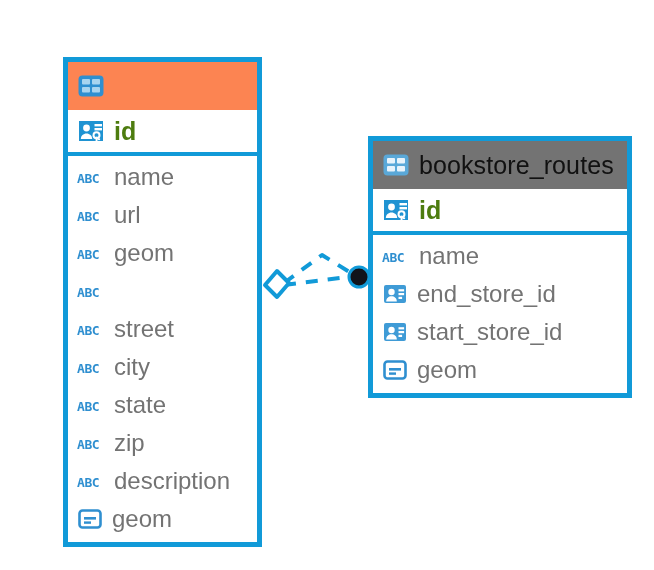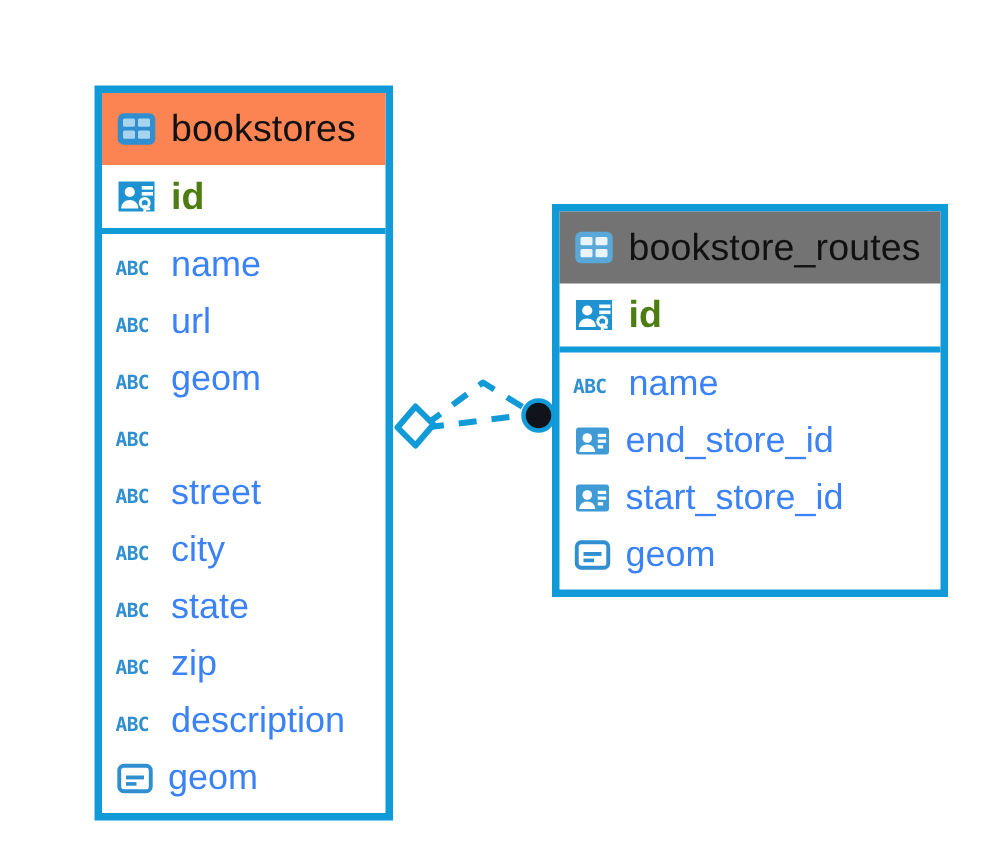--- a/index.html
+++ b/index.html
@@ -41,21 +41,21 @@
     border-bottom:4px solid var(--edge,#119ad8);
     border-top:4px solid var(--edge,#119ad8);
     font-size:25px;font-weight:bold;color:#4d7c0f;
   }
   .field-list{padding:2px 0 4px 0;}
   .field-row{
     display:flex;align-items:center;gap:9px;
     height:38px;
     padding:0 9px;
     box-sizing:border-box;
-    font-size:24px;color:#3b82f6;
+    font-size:24px;color:#737373;
     white-space:nowrap;
   }
   .field-label{line-height:1;}
 
   
   .icon{flex:0 0 auto;display:block;}
   .ico28{width:28px;height:26px;}
   .ico26{width:26px;height:26px;}
   .ico-abc{width:28px;height:26px;}
 
@@ -82,21 +82,20 @@
 
   <div class="entity" style="left:63px;top:57px;width:199px;">
     <div class="entity-header orange">
       <svg class="icon ico28" viewBox="0 0 28 26">
         <rect x="1.5" y="2.5" width="25" height="21" rx="4" fill="#2f8fd0"></rect>
         <rect x="5" y="6" width="8" height="5.5" rx="1" fill="#a8d4ef"></rect>
         <rect x="15" y="6" width="8" height="5.5" rx="1" fill="#a8d4ef"></rect>
         <rect x="5" y="14" width="8" height="5.5" rx="1" fill="#a8d4ef"></rect>
         <rect x="15" y="14" width="8" height="5.5" rx="1" fill="#a8d4ef"></rect>
       </svg>
-      <span>bookstores</span>
     </div>
 
     <div class="pk-row" style="border-top:none;">
       <svg class="icon ico28" viewBox="0 0 28 26">
         <path d="M2 3h24v20H2z" fill="#1f93d2"></path>
         <circle cx="9.5" cy="10" r="3.4" fill="#ffffff"></circle>
         <path d="M3.8 21c0-3.4 2.6-5.6 5.7-5.6s5.7 2.2 5.7 5.6z" fill="#ffffff"></path>
         <rect x="17.5" y="6" width="7.5" height="2.4" fill="#ffffff"></rect>
         <rect x="17.5" y="10" width="7.5" height="2.4" fill="#ffffff"></rect>
         <circle cx="19.5" cy="17.3" r="3" fill="none" stroke="#ffffff" stroke-width="2"></circle>

